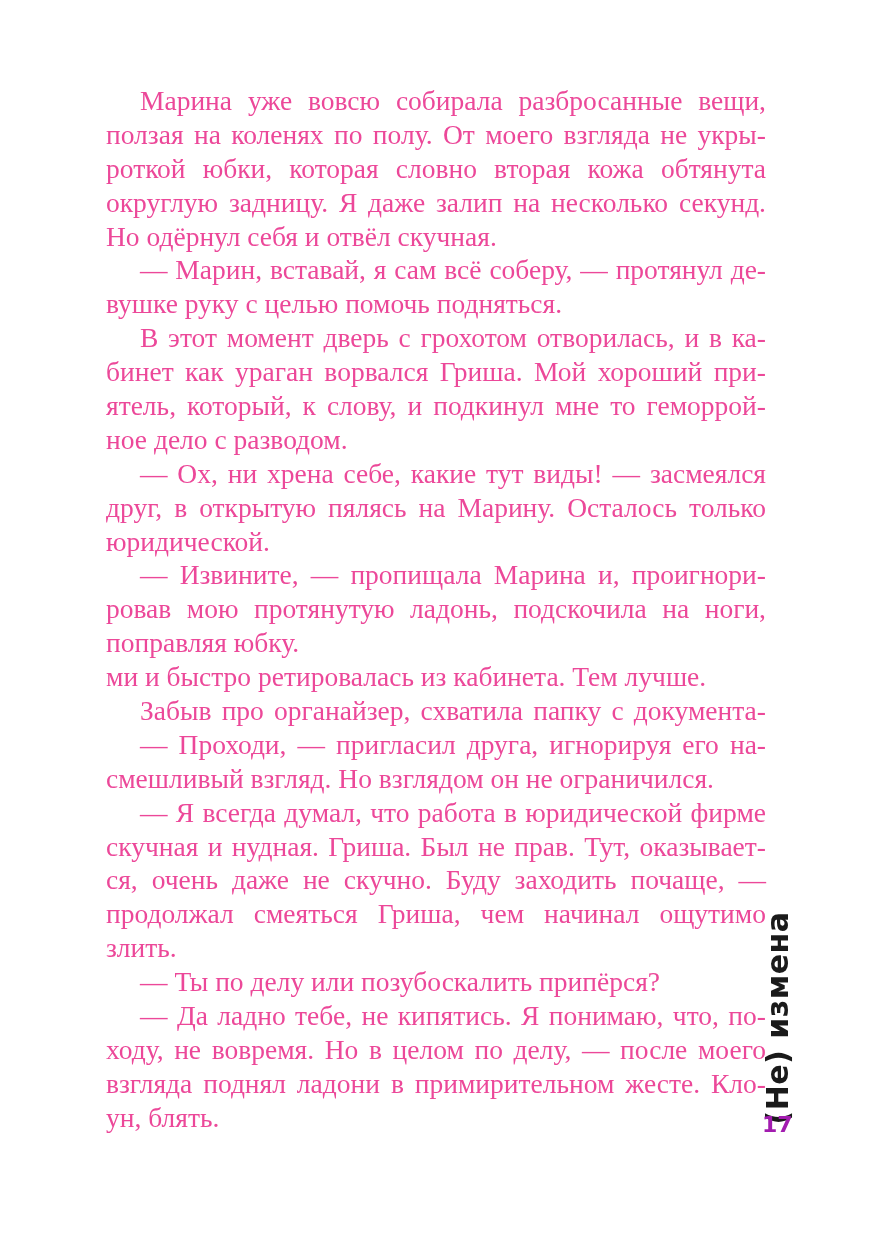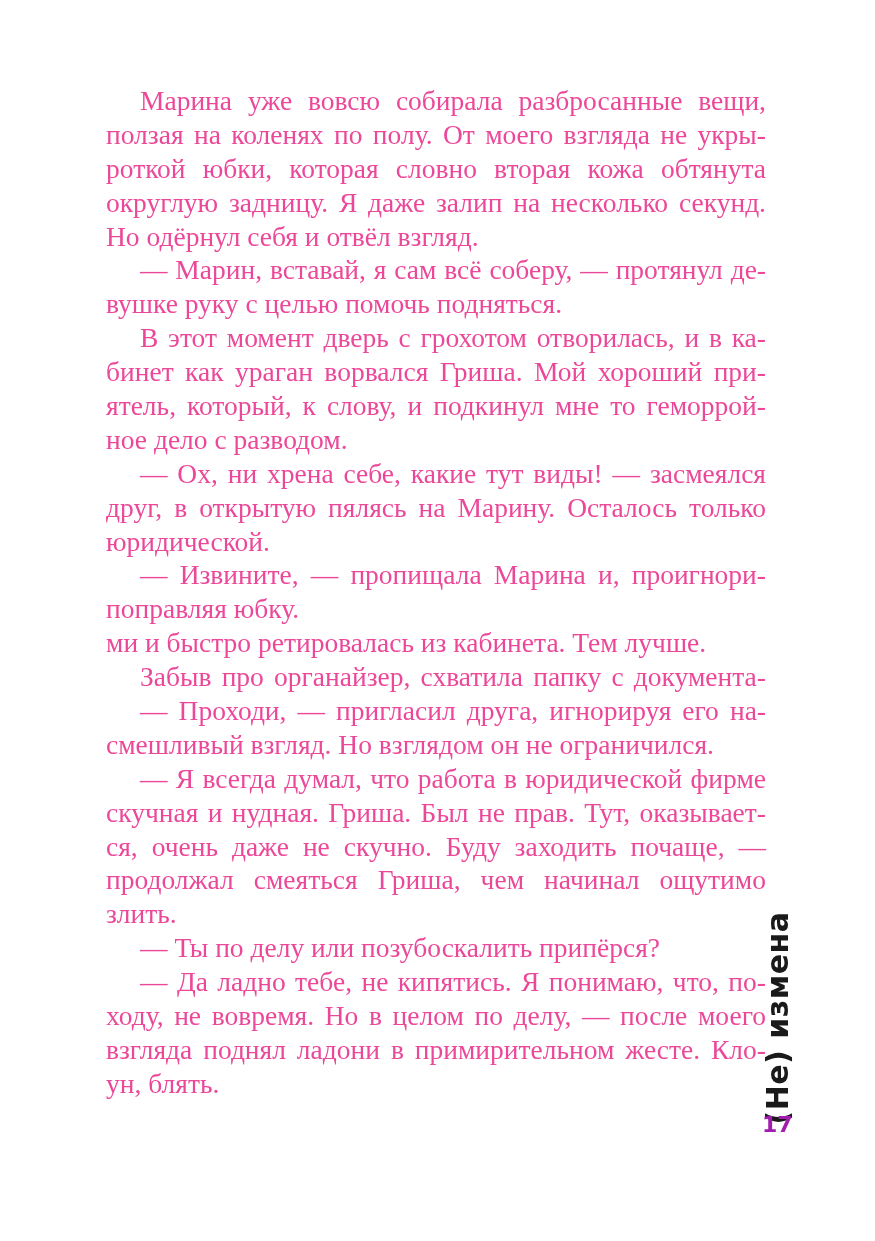--- a/index.html
+++ b/index.html
@@ -77,31 +77,32 @@
   </style>
 </head>
 <body>
 
 <div class="page">
   <div class="text-block" id="text-block">
       <span class="line indent">Марина уже вовсю собирала разбросанные вещи,</span>
       <span class="line">ползая на коленях по полу. От моего взгляда не укры-</span>
       <span class="line">роткой юбки, которая словно вторая кожа обтянута</span>
       <span class="line">округлую задницу. Я даже залип на несколько секунд.</span>
-      <span class="line last">Но одёрнул себя и отвёл взгляд.</span>
+      <span class="line last">Но одёрнул себя и отвёл скучная.</span>
       <span class="line indent">— Марин, вставай, я сам всё соберу, — протянул де-</span>
       <span class="line last">вушке руку с целью помочь подняться.</span>
       <span class="line indent">В этот момент дверь с грохотом отворилась, и в ка-</span>
       <span class="line">бинет как ураган ворвался Гриша. Мой хороший при-</span>
       <span class="line">ятель, который, к слову, и подкинул мне то геморрой-</span>
       <span class="line last">ное дело с разводом.</span>
       <span class="line indent">— Ох, ни хрена себе, какие тут виды! — засмеялся</span>
       <span class="line">друг, в открытую пялясь на Марину. Осталось только</span>
       <span class="line last">юридической.</span>
       <span class="line indent">— Извините, — пропищала Марина и, проигнори-</span>
+      <span class="line">ровав мою протянутую ладонь, подскочила на ноги,</span>
       <span class="line last">поправляя юбку.</span>
       <span class="line last">ми и быстро ретировалась из кабинета. Тем лучше.</span>
       <span class="line indent">Забыв про органайзер, схватила папку с документа-</span>
       <span class="line indent">— Проходи, — пригласил друга, игнорируя его на-</span>
       <span class="line last">смешливый взгляд. Но взглядом он не ограничился.</span>
       <span class="line indent">— Я всегда думал, что работа в юридической фирме</span>
       <span class="line">скучная и нудная. Гриша. Был не прав. Тут, оказывает-</span>
       <span class="line">ся, очень даже не скучно. Буду заходить почаще, —</span>
       <span class="line">продолжал смеяться Гриша, чем начинал ощутимо</span>
       <span class="line last">злить.</span>

